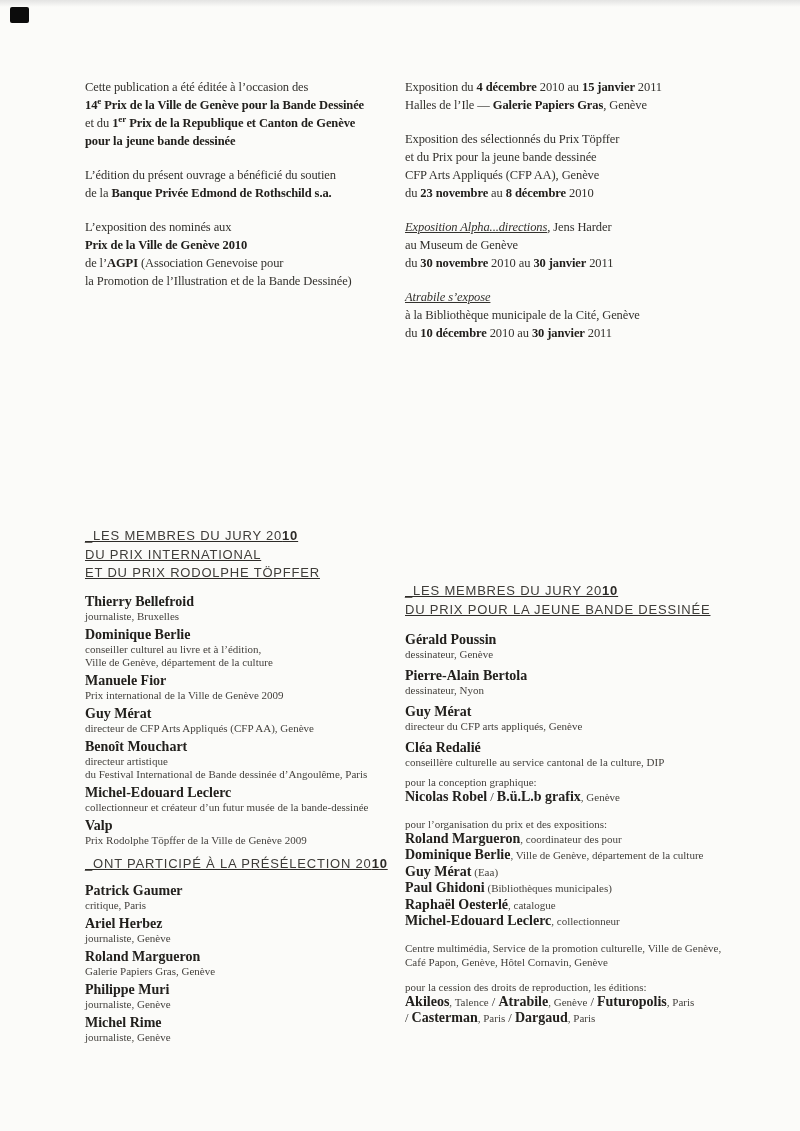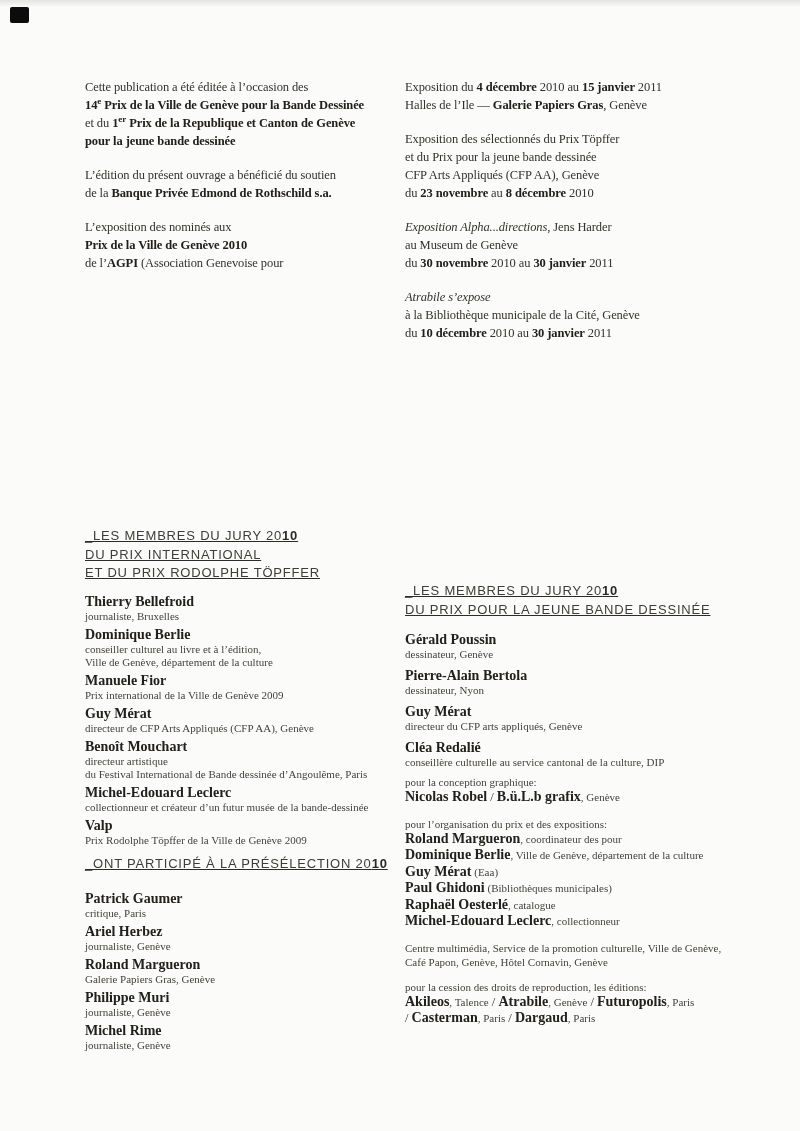--- a/index.html
+++ b/index.html
@@ -19,35 +19,35 @@
   }
   .col{position:absolute;}
   .tline{white-space:nowrap;}
 
   
   .intro{font-size:12.5px;letter-spacing:-0.1px;color:#33312d;}
   .intro .tline{line-height:18px;min-height:18px;}
   .intro .para{margin-bottom:16px;}
 
   .b{font-weight:bold;color:#22201d;}
-  .i{font-style:italic;}
+  .i{font-style:italic;text-decoration:underline;}
   .sup{vertical-align:super;font-size:9px;line-height:0;}
   .sm{font-size:11px;color:#45423e;letter-spacing:0;}
   .nm{font-weight:bold;font-size:14px;color:#22201d;letter-spacing:0;}
 
   
   .hdr .para{margin:0;text-decoration:underline;}
   .hdr .tline{
     font-family:"Liberation Sans", sans-serif;
     font-size:13px;letter-spacing:0.8px;line-height:18.5px;
     color:#3e3c38;
   }
   .hdr .b{font-weight:bold;color:#2c2a27;}
   .hdr-jury-left{margin-bottom:10px;}
-  .hdr-presel{margin-top:8px;margin-bottom:17px;}
+  .hdr-presel{margin-top:8px;margin-bottom:9px;}
   .hdr-jury-right{margin-bottom:12px;}
   .hdr-thanks{margin-top:4px;margin-bottom:9px;}
 
   
   .member{margin-bottom:3px;}
   .members.loose .member{margin-bottom:6px;}
   .pname{font-weight:bold;font-size:14px;line-height:17px;color:#22201d;white-space:nowrap;}
   .prole{font-size:11px;line-height:13px;color:#45423e;white-space:nowrap;}
 
   
@@ -70,20 +70,21 @@
       <div class="tline"><span class="b">pour la jeune bande dessinée</span></div>
     </div>
     <div class="para">
       <div class="tline"><span>L’édition du présent ouvrage a bénéficié du soutien</span></div>
       <div class="tline"><span>de la </span><span class="b">Banque Privée Edmond de Rothschild s.a.</span></div>
     </div>
     <div class="para">
       <div class="tline"><span>L’exposition des nominés aux</span></div>
       <div class="tline"><span class="b">Prix de la Ville de Genève 2010</span></div>
       <div class="tline"><span>de l’</span><span class="b">AGPI</span><span> (Association Genevoise pour</span></div>
+      <div class="tline"><span>la Promotion de l’Illustration et de la Bande Dessinée)</span></div>
     </div>
   </div>
 
 <div class="col intro" style="left:405px;top:78px;width:345px;">
     <div class="para">
       <div class="tline"><span>Exposition du </span><span class="b">4 décembre</span><span> 2010 au </span><span class="b">15 janvier</span><span> 2011</span></div>
       <div class="tline"><span>Halles de l’Ile — </span><span class="b">Galerie Papiers Gras</span><span>, Genève</span></div>
     </div>
     <div class="para">
       <div class="tline"><span>Exposition des sélectionnés du Prix Töpffer</span></div>

